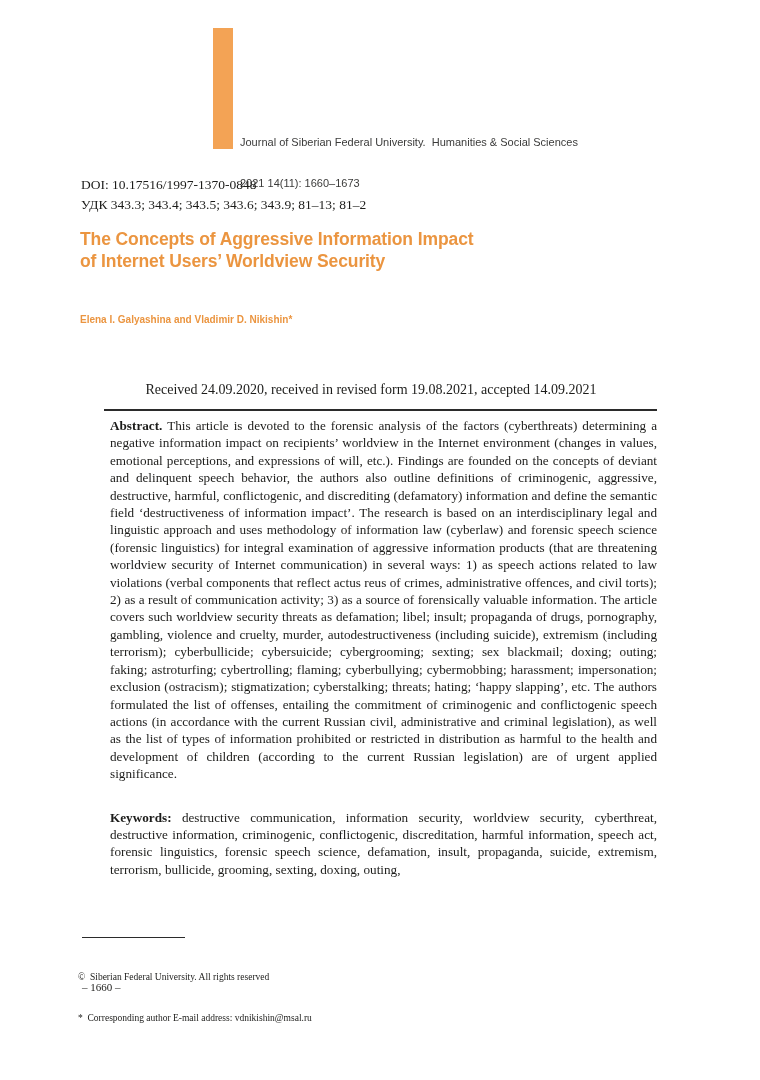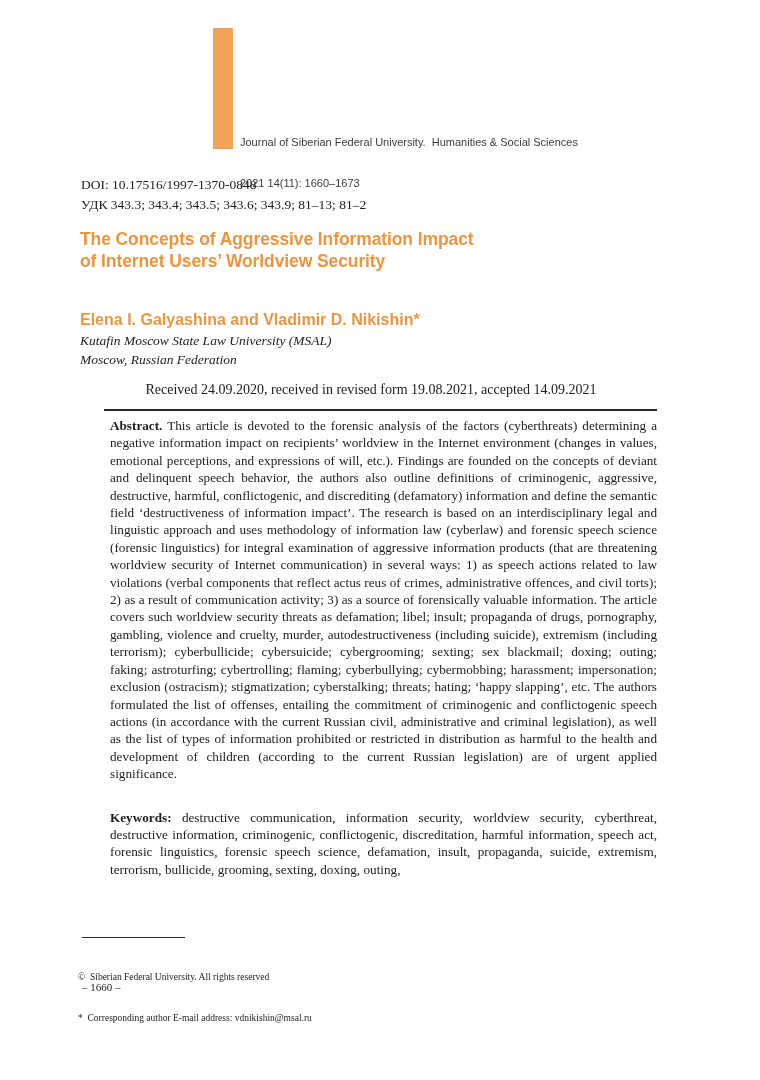--- a/index.html
+++ b/index.html
@@ -42,21 +42,21 @@
     font-weight: bold;
     font-size: 17.5px; line-height: 22px;
     color: var(--heading, #EB9540);
     letter-spacing: -0.1px;
   }
   .authors-line {
     position: absolute;
     left: 80px; top: 311px;
     font-family: "Liberation Sans", "DejaVu Sans", sans-serif;
     font-weight: bold;
-    font-size: 16px; line-height: 17px;
+    font-size: 10px; line-height: 17px;
     color: var(--heading, #EB9540);
   }
   .affiliation-block {
     position: absolute;
     left: 80px; top: 331px;
     font-style: italic;
     font-size: 13.5px; line-height: 19px;
   }
   .received-line {
     position: absolute;
@@ -117,24 +117,20 @@
     <div>УДК 343.3; 343.4; 343.5; 343.6; 343.9; 81–13; 81–2</div>
   </div>
 
   <h1 class="article-title">
     <div>The Concepts of Aggressive Information Impact</div>
     <div>of Internet Users’ Worldview Security</div>
   </h1>
 
   <div class="authors-line">Elena I. Galyashina and Vladimir D. Nikishin*</div>
 
-  <div class="affiliation-block">
-    <div>Kutafin Moscow State Law University (MSAL)</div>
-    <div>Moscow, Russian Federation</div>
-  </div>
 
   <div class="received-line">Received 24.09.2020, received in revised form 19.08.2021, accepted 14.09.2021</div>
 
   <div class="abstract-rule"></div>
 
   <div class="abstract-block">
     <p class="abstract-paragraph"><span class="para-label">Abstract.</span> <span>This article is devoted to the forensic analysis of the factors (cyberthreats) determining a negative information impact on recipients’ worldview in the Internet environment (changes in values, emotional perceptions, and expressions of will, etc.). Findings are founded on the concepts of deviant and delinquent speech behavior, the authors also outline definitions of criminogenic, aggressive, destructive, harmful, conflictogenic, and discrediting (defamatory) information and define the semantic field ‘destructiveness of information impact’. The research is based on an interdisciplinary legal and linguistic approach and uses methodology of information law (cyberlaw) and forensic speech science (forensic linguistics) for integral examination of aggressive information products (that are threatening worldview security of Internet communication) in several ways: 1) as speech actions related to law violations (verbal components that reflect actus reus of crimes, administrative offences, and civil torts); 2) as a result of communication activity; 3) as a source of forensically valuable information. The article covers such worldview security threats as defamation; libel; insult; propaganda of drugs, pornography, gambling, violence and cruelty, murder, autodestructiveness (including suicide), extremism (including terrorism); cyberbullicide; cybersuicide; cybergrooming; sexting; sex blackmail; doxing; outing; faking; astroturfing; cybertrolling; flaming; cyberbullying; cybermobbing; harassment; impersonation; exclusion (ostracism); stigmatization; cyberstalking; threats; hating; ‘happy slapping’, etc. The authors formulated the list of offenses, entailing the commitment of criminogenic and conflictogenic speech actions (in accordance with the current Russian civil, administrative and criminal legislation), as well as the list of types of information prohibited or restricted in distribution as harmful to the health and development of children (according to the current Russian legislation) are of urgent applied significance.</span></p>
     <p class="keywords-paragraph"><span class="para-label">Keywords:</span> <span>destructive communication, information security, worldview security, cyberthreat, destructive information, criminogenic, conflictogenic, discreditation, harmful information, speech act, forensic linguistics, forensic speech science, defamation, insult, propaganda, suicide, extremism, terrorism, bullicide, grooming, sexting, doxing, outing,</span></p>
   </div>
 

